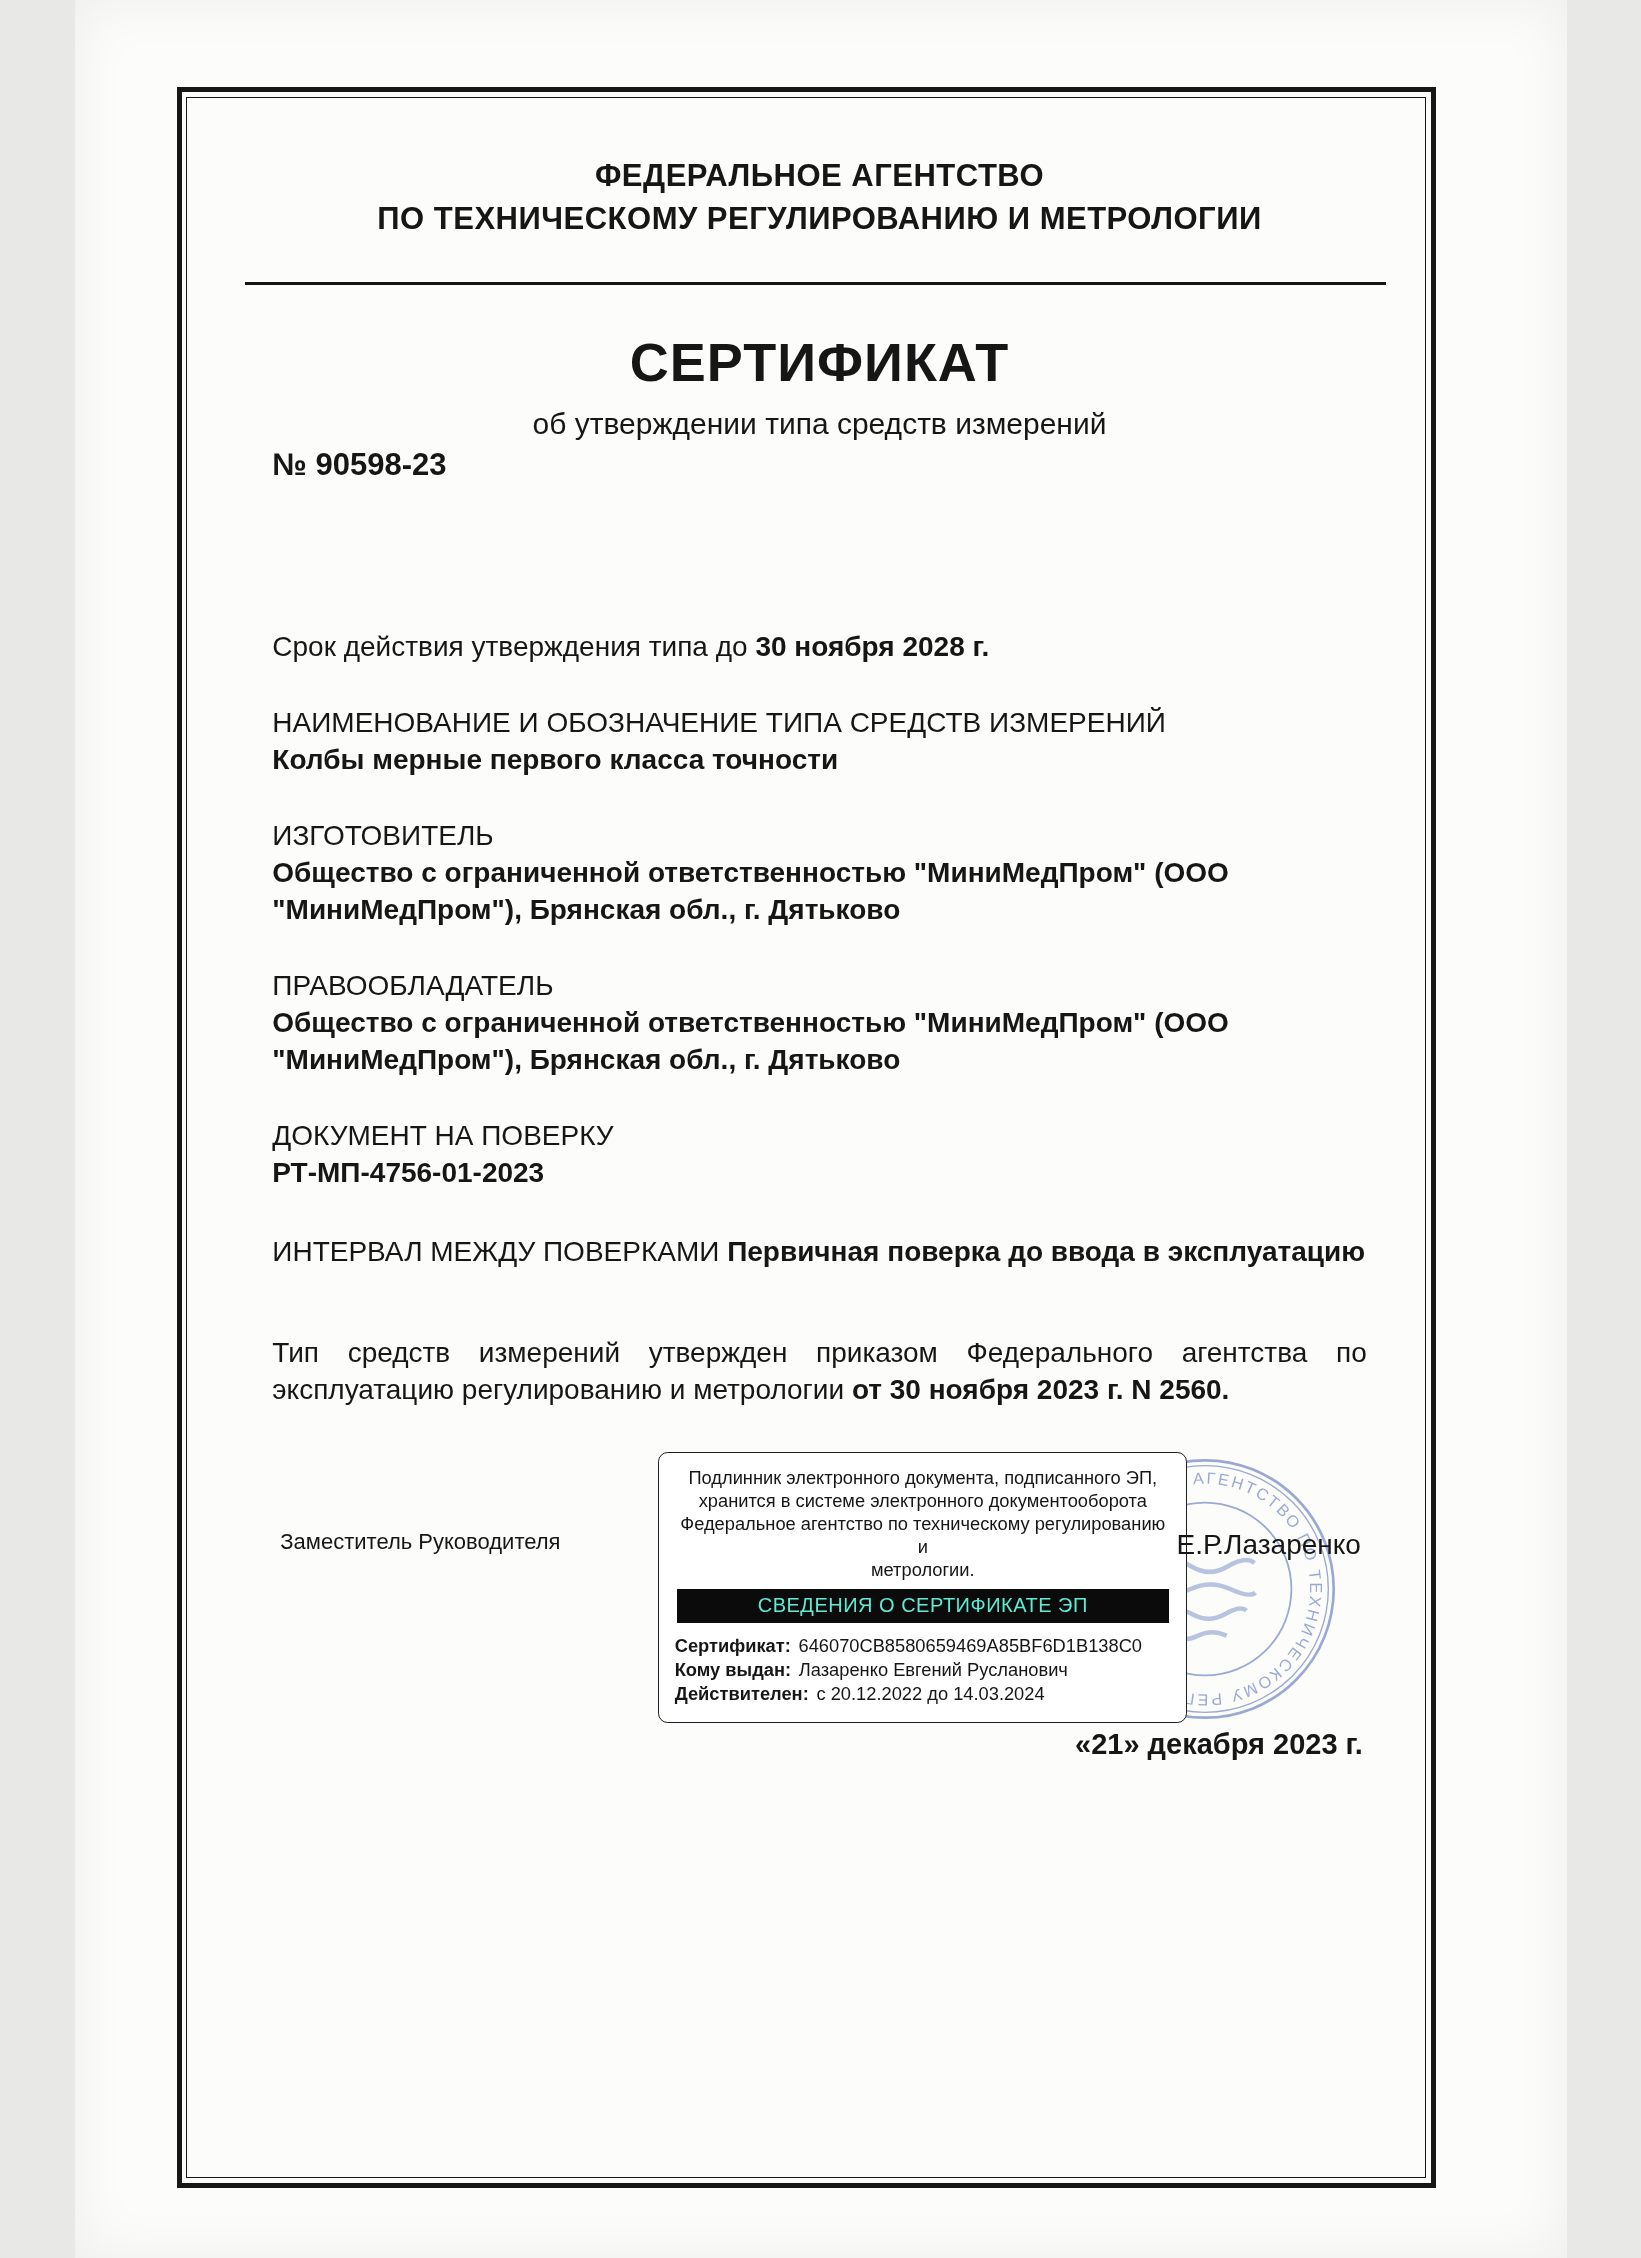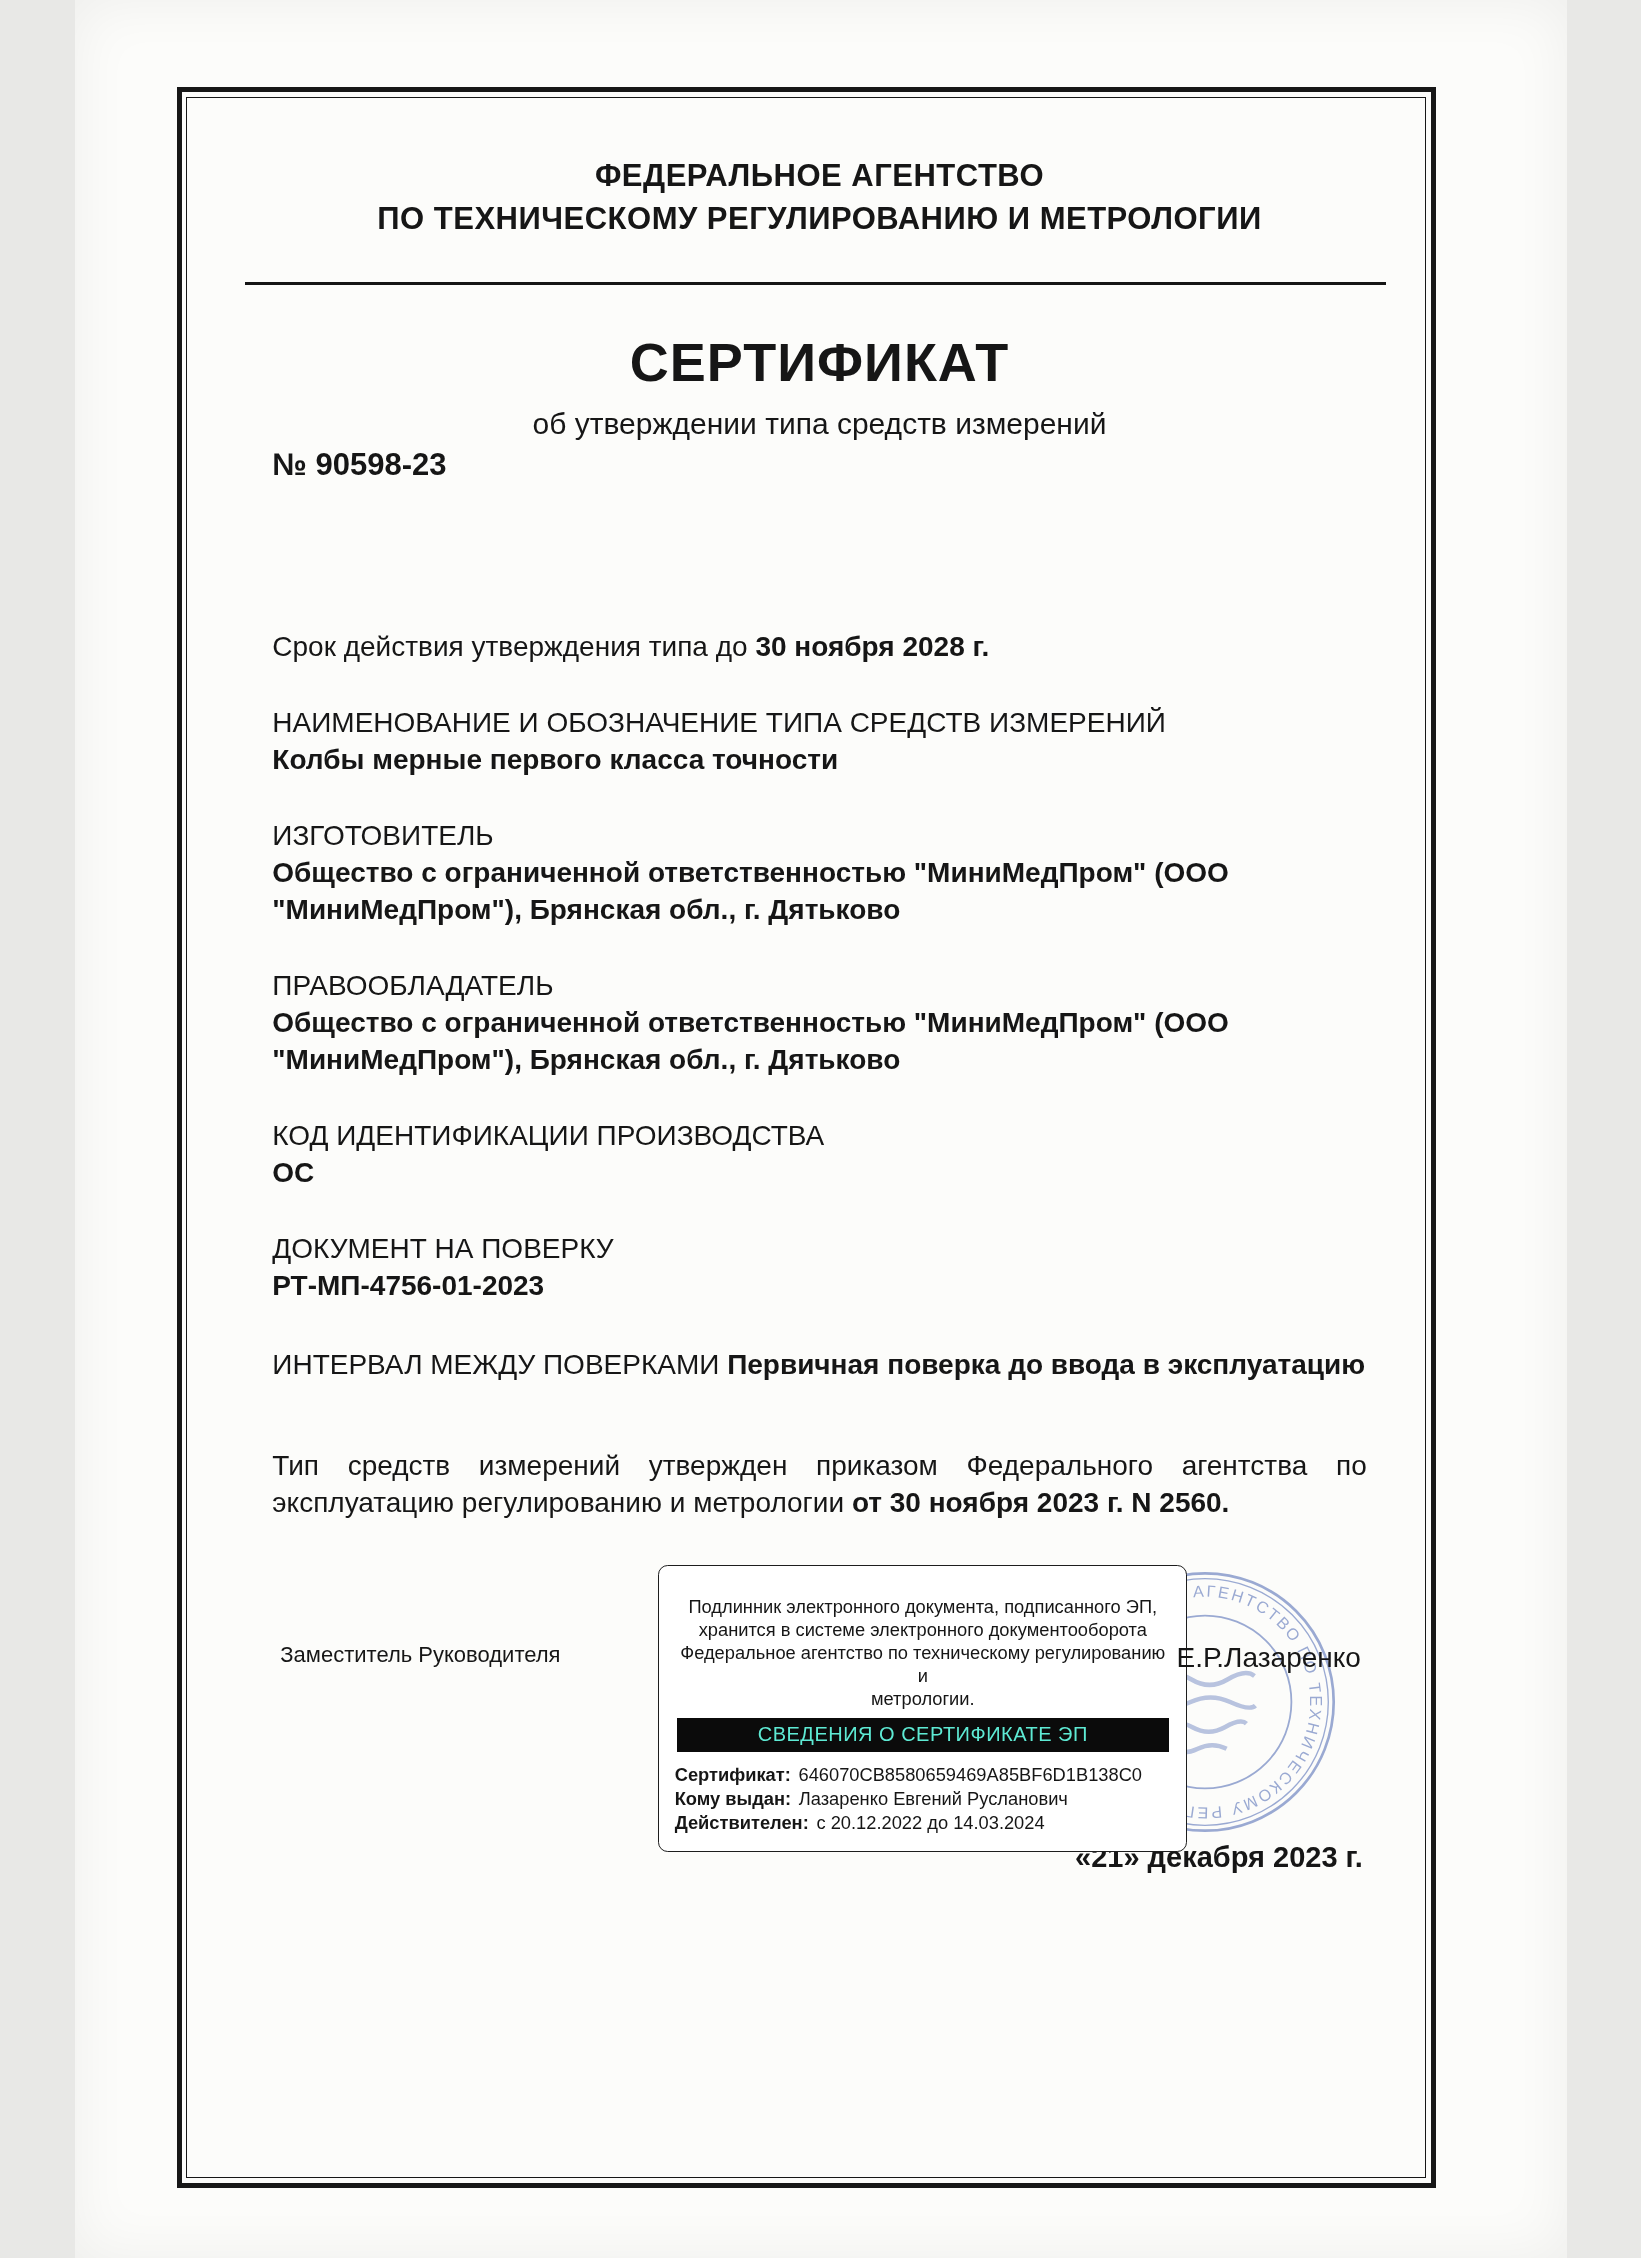--- a/index.html
+++ b/index.html
@@ -95,21 +95,20 @@
     border:1.9px solid #1d1d1d;
     border-radius:9.7px;
     padding:13.5px 15.4px 15.4px;
     z-index:2;
     box-sizing:border-box;
   }
   .esign-head{
     text-align:center;
     font-size:18.3px;
     line-height:23px;
-    margin-top:16px;
   }
   .esign-bar{
     margin:7.7px 1.9px 11.6px;
     background:#0b0b0b;
     color:#5eead4;
     text-align:center;
     font-size:20px;
     padding:4.8px 0 5.8px;
     letter-spacing:0.5px;
   }
@@ -159,24 +158,20 @@
         <div class="body-text section">
           <div class="label">ИЗГОТОВИТЕЛЬ</div>
           <div class="value">Общество с ограниченной ответственностью "МиниМедПром" (ООО "МиниМедПром"), Брянская обл., г. Дятьково</div>
         </div>
 
         <div class="body-text section">
           <div class="label">ПРАВООБЛАДАТЕЛЬ</div>
           <div class="value">Общество с ограниченной ответственностью "МиниМедПром" (ООО "МиниМедПром"), Брянская обл., г. Дятьково</div>
         </div>
 
-        <div class="body-text section">
-          <div class="label">КОД ИДЕНТИФИКАЦИИ ПРОИЗВОДСТВА</div>
-          <div class="value">ОС</div>
-        </div>
 
         <div class="body-text section">
           <div class="label">ДОКУМЕНТ НА ПОВЕРКУ</div>
           <div class="value">РТ-МП-4756-01-2023</div>
         </div>
 
         <div class="body-text interval">
           <span>ИНТЕРВАЛ МЕЖДУ ПОВЕРКАМИ </span><b>Первичная поверка до ввода в эксплуатацию</b>
         </div>
 

